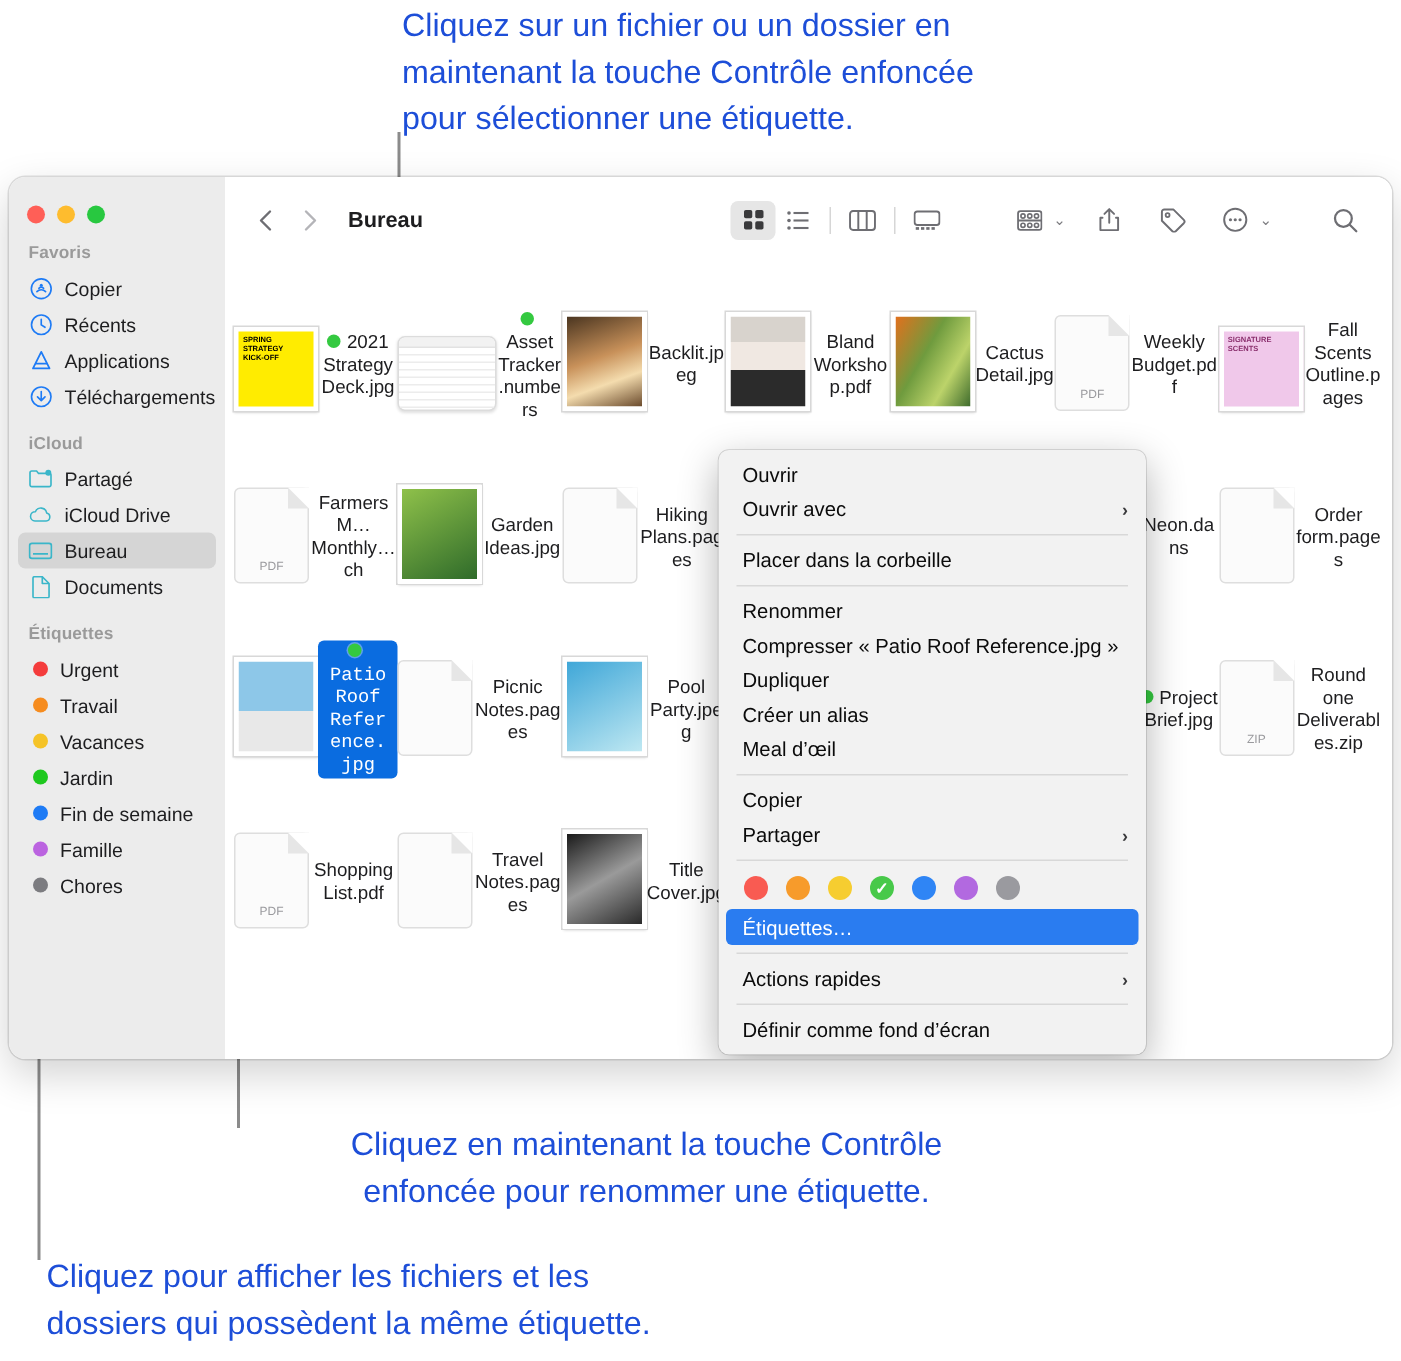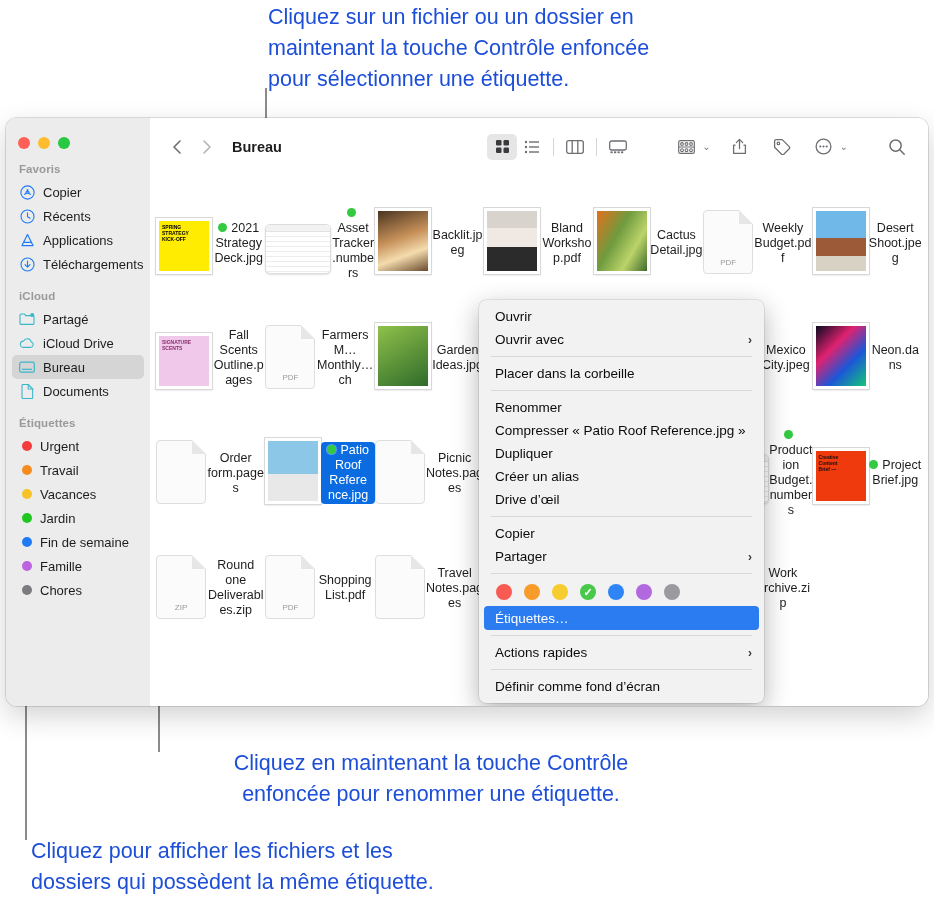--- a/index.html
+++ b/index.html
@@ -88,21 +88,21 @@
     grid-auto-rows:115px;
     padding:4px 6px 0 6px;
   }
   .cell{ display:flex; flex-direction:row; align-items:center; justify-content:flex-start; padding-top:6px; }
   .thumb{ height:68px; display:flex; align-items:flex-end; justify-content:center; }
   .label{
     margin-top:7px; font-size:12.5px; line-height:15px; color:#1d1d1f;
     text-align:center; max-width:112px; word-break:break-word;
   }
   .label .nm{ display:inline; }
-  .label.sel{ background:#0a6ce0; color:#fff; border-radius:4px; padding:1px 5px; }
+  .label.sel{ background:#0a6ce0; color:#fff; border-radius:4px; padding:1px 5px;font-family:Liberation Mono, monospace; }
   .tagdot{ display:inline-block; width:9px; height:9px; border-radius:50%; background:#34c940;
            margin-right:4px; vertical-align:0px; }
   .label.sel .tagdot{ box-shadow:0 0 0 1px rgba(255,255,255,.35); }
 
   
   .docpage{ width:50px; height:64px; background:#fbfbfb; border:1px solid #dedede;
             border-radius:4px; position:relative; font-size:8px; color:#9a9a9e;
             display:flex; align-items:flex-end; justify-content:center; padding-bottom:6px; }
   .docpage:after{ content:""; position:absolute; right:-1px; top:-1px; border-width:0 14px 14px 0;
                   border-style:solid; border-color:#e6e6e6 #ffffff; }
@@ -414,26 +414,20 @@
             <div class="label"><span class="nm">Cactus Detail.jpg</span></div>
           </div>
           <div class="cell">
             <div class="thumb">
               <div class="docpage">PDF</div>
             </div>
             <div class="label"><span class="nm">Weekly Budget.pdf</span></div>
           </div>
           <div class="cell">
             <div class="thumb">
-              <div class="photo" style="background:linear-gradient(180deg,#6fb8e8 0 45%,#9c5a39 45% 75%,#d8d2c4 75%)"></div>
-            </div>
-            <div class="label"><span class="nm">Desert Shoot.jpeg</span></div>
-          </div>
-          <div class="cell">
-            <div class="thumb">
               <div class="sq" style="background:#f0c8ea;color:#8a2f6d">SIGNATURE<br>SCENTS<br></div>
             </div>
             <div class="label"><span class="nm">Fall Scents Outline.pages</span></div>
           </div>
           <div class="cell">
             <div class="thumb">
               <div class="docpage">PDF</div>
             </div>
             <div class="label"><span class="nm">Farmers M… Monthly…ch</span></div>
           </div>
@@ -596,21 +590,21 @@
           <div class="mi">
             <span>Compresser « Patio Roof Reference.jpg »</span>
           </div>
           <div class="mi">
             <span>Dupliquer</span>
           </div>
           <div class="mi">
             <span>Créer un alias</span>
           </div>
           <div class="mi">
-            <span>Drive d’œil</span>
+            <span>Meal d’œil</span>
           </div>
           <div class="msep"></div>
           <div class="mi">
             <span>Copier</span>
           </div>
           <div class="mi">
             <span>Partager</span>
             <span class="arr">›</span>
           </div>
           <div class="msep"></div>

